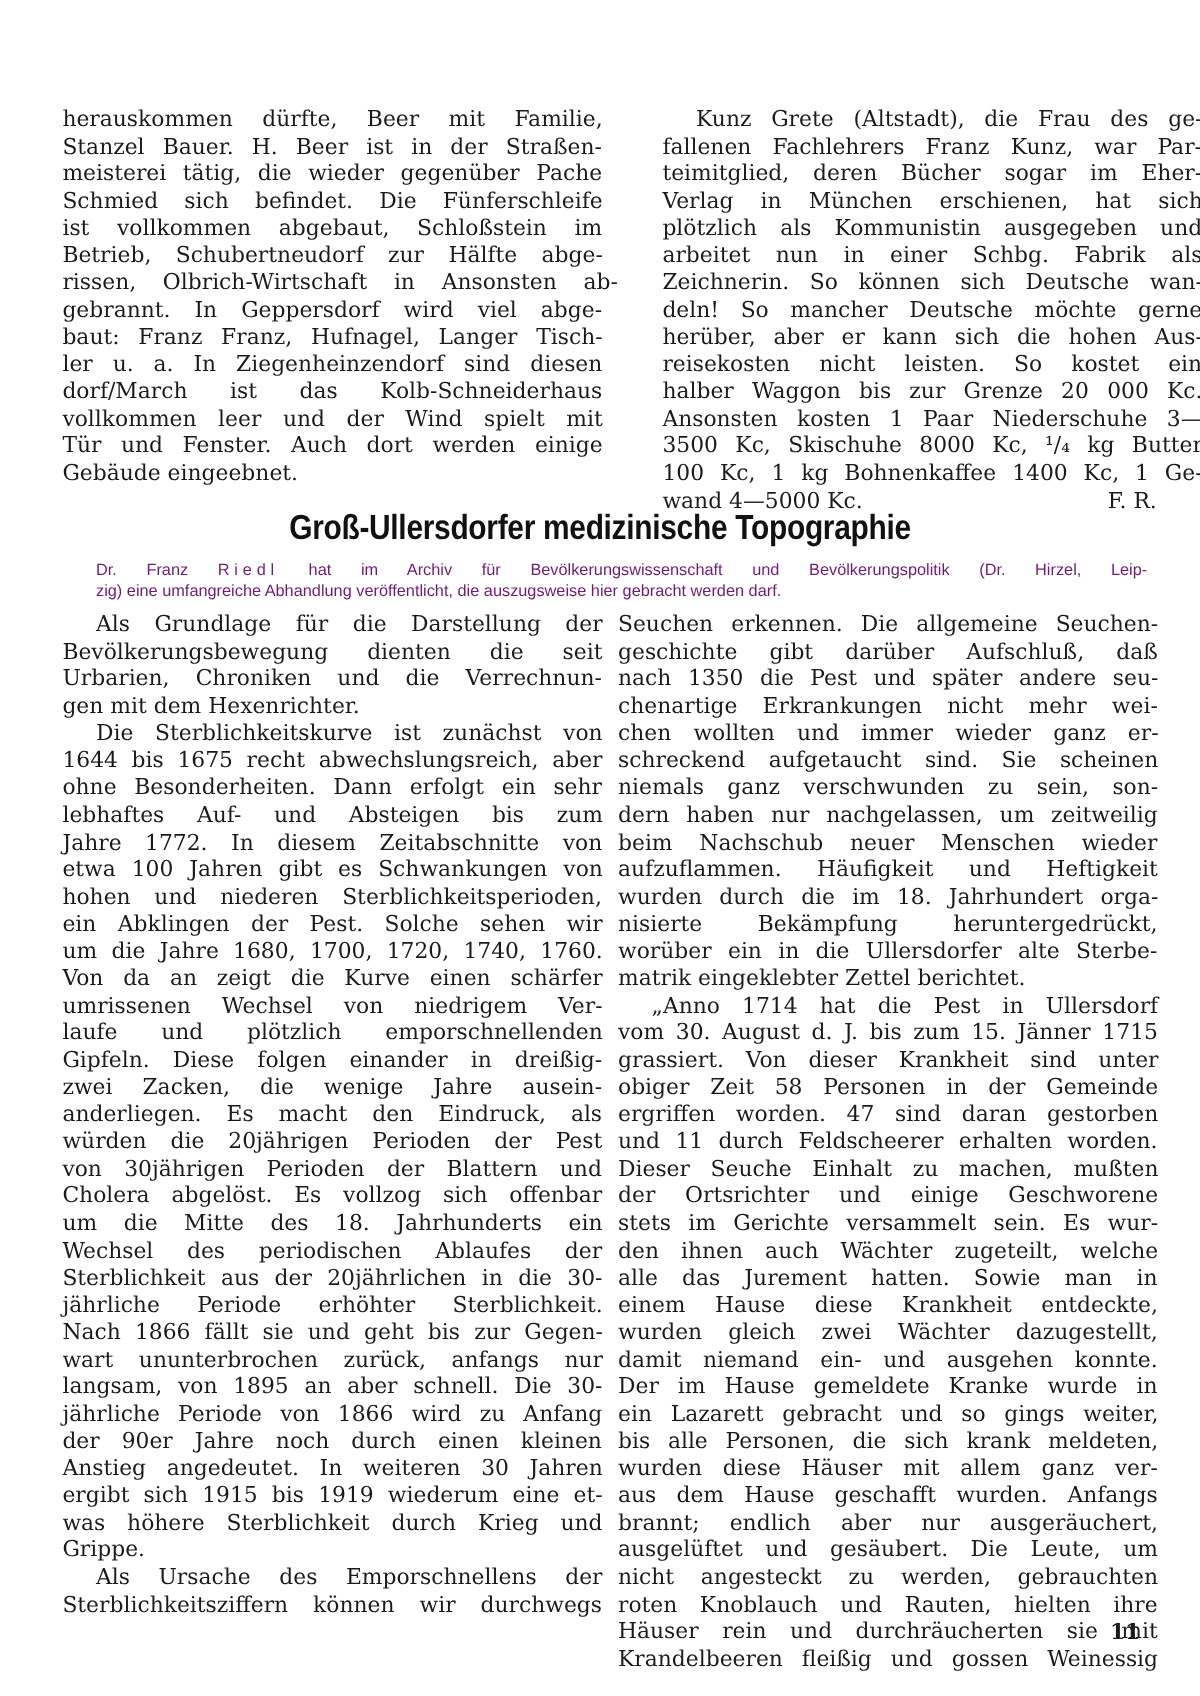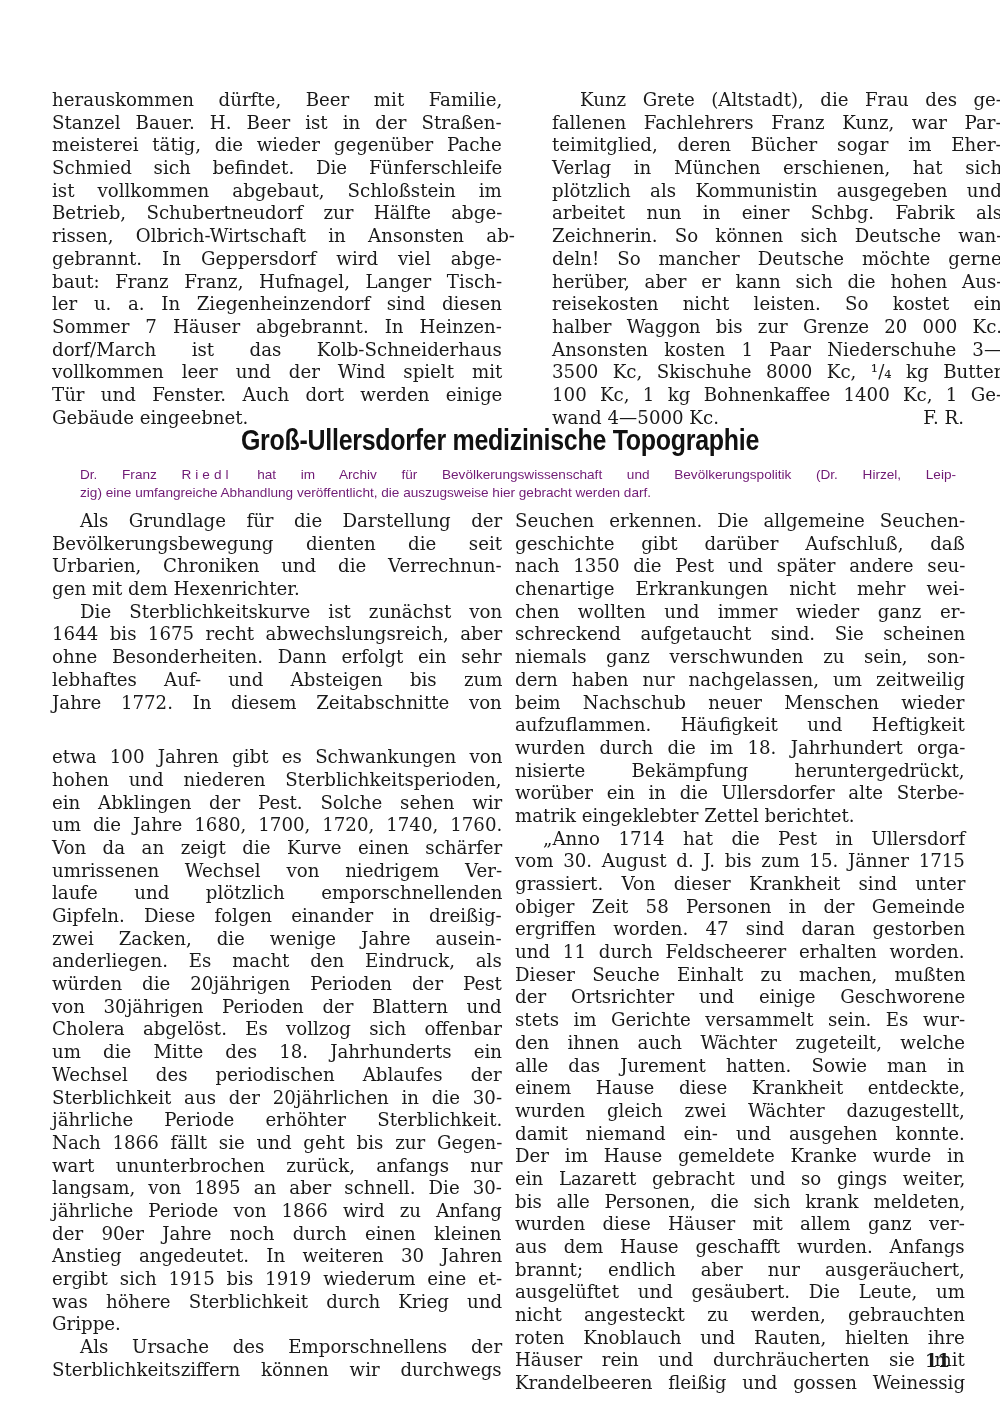--- a/index.html
+++ b/index.html
@@ -32,21 +32,20 @@
       <span class="line" style="display: block; width: auto; word-spacing: 18.75px; text-align-last: left;">herauskommen dürfte, Beer mit Familie,</span>
       <span class="line" style="display: block; width: auto; word-spacing: 9.29px; text-align-last: left;">Stanzel Bauer. H. Beer ist in der Straßen-</span>
       <span class="line" style="display: block; width: auto; word-spacing: 8px; text-align-last: left;">meisterei tätig, die wieder gegenüber Pache</span>
       <span class="line" style="display: block; width: auto; word-spacing: 16px; text-align-last: left;">Schmied sich befindet. Die Fünferschleife</span>
       <span class="line" style="display: block; width: auto; word-spacing: 17.25px; text-align-last: left;">ist vollkommen abgebaut, Schloßstein im</span>
       <span class="line" style="display: block; width: auto; word-spacing: 14.5px; text-align-last: left;">Betrieb, Schubertneudorf zur Hälfte abge-</span>
       <span class="line" style="display: block; width: auto; word-spacing: 16.5px; text-align-last: left;">rissen, Olbrich-Wirtschaft in Ansonsten ab-</span>
       <span class="line" style="display: block; width: auto; word-spacing: 14.2px; text-align-last: left;">gebrannt. In Geppersdorf wird viel abge-</span>
       <span class="line" style="display: block; width: auto; word-spacing: 9.8px; text-align-last: left;">baut: Franz Franz, Hufnagel, Langer Tisch-</span>
       <span class="line" style="display: block; width: auto; word-spacing: 10.83px; text-align-last: left;">ler u. a. In Ziegenheinzendorf sind diesen</span>
-      <span class="line" style="display: block; width: auto; word-spacing: 10.2px; text-align-last: left;">Sommer 7 Häuser abgebrannt. In Heinzen-</span>
       <span class="line" style="display: block; width: auto; word-spacing: 29.67px; text-align-last: left;">dorf/March ist das Kolb-Schneiderhaus</span>
       <span class="line" style="display: block; width: auto; word-spacing: 12.17px; text-align-last: left;">vollkommen leer und der Wind spielt mit</span>
       <span class="line" style="display: block; width: auto; word-spacing: 10.5px; text-align-last: left;">Tür und Fenster. Auch dort werden einige</span>
       <span class="line last" style="display: block; width: auto;">Gebäude eingeebnet.</span>
     </div>
 
   <div class="col" id="top-right">
       <span class="line indent" style="display: block; width: auto; word-spacing: 10.67px; text-align-last: left;">Kunz Grete (Altstadt), die Frau des ge-</span>
       <span class="line" style="display: block; width: auto; word-spacing: 11.8px; text-align-last: left;">fallenen Fachlehrers Franz Kunz, war Par-</span>
       <span class="line" style="display: block; width: auto; word-spacing: 14px; text-align-last: left;">teimitglied, deren Bücher sogar im Eher-</span>
@@ -75,21 +74,21 @@
   <div class="col" id="main-left">
       <span class="line indent" style="display: block; width: auto; word-spacing: 14.6px; text-align-last: left;">Als Grundlage für die Darstellung der</span>
       <span class="line" style="display: block; width: auto; word-spacing: 26.67px; text-align-last: left;">Bevölkerungsbewegung dienten die seit</span>
       <span class="line" style="display: block; width: auto; word-spacing: 16px; text-align-last: left;">Urbarien, Chroniken und die Verrechnun-</span>
       <span class="line last" style="display: block; width: auto;">gen mit dem Hexenrichter.</span>
       <span class="line indent" style="display: block; width: auto; word-spacing: 12.25px; text-align-last: left;">Die Sterblichkeitskurve ist zunächst von</span>
       <span class="line" style="display: block; width: auto; word-spacing: 5.6px; text-align-last: left;">1644 bis 1675 recht abwechslungsreich, aber</span>
       <span class="line" style="display: block; width: auto; word-spacing: 9px; text-align-last: left;">ohne Besonderheiten. Dann erfolgt ein sehr</span>
       <span class="line" style="display: block; width: auto; word-spacing: 21.4px; text-align-last: left;">lebhaftes Auf- und Absteigen bis zum</span>
       <span class="line" style="display: block; width: auto; word-spacing: 13.8px; text-align-last: left;">Jahre 1772. In diesem Zeitabschnitte von</span>
-      <span class="line" style="display: block; width: auto; word-spacing: 7.5px; text-align-last: left; margin-top: 32px;">etwa 100 Jahren gibt es Schwankungen von</span>
+      <span class="line" style="display: block; width: auto; word-spacing: 7.5px; text-align-last: left;">etwa 100 Jahren gibt es Schwankungen von</span>
       <span class="line" style="display: block; width: auto; word-spacing: 14px; text-align-last: left;">hohen und niederen Sterblichkeitsperioden,</span>
       <span class="line" style="display: block; width: auto; word-spacing: 12px; text-align-last: left;">ein Abklingen der Pest. Solche sehen wir</span>
       <span class="line" style="display: block; width: auto; word-spacing: 6.14px; text-align-last: left;">um die Jahre 1680, 1700, 1720, 1740, 1760.</span>
       <span class="line" style="display: block; width: auto; word-spacing: 10.71px; text-align-last: left;">Von da an zeigt die Kurve einen schärfer</span>
       <span class="line" style="display: block; width: auto; word-spacing: 20px; text-align-last: left;">umrissenen Wechsel von niedrigem Ver-</span>
       <span class="line" style="display: block; width: auto; word-spacing: 30.67px; text-align-last: left;">laufe und plötzlich emporschnellenden</span>
       <span class="line" style="display: block; width: auto; word-spacing: 13.4px; text-align-last: left;">Gipfeln. Diese folgen einander in dreißig-</span>
       <span class="line" style="display: block; width: auto; word-spacing: 19.2px; text-align-last: left;">zwei Zacken, die wenige Jahre ausein-</span>
       <span class="line" style="display: block; width: auto; word-spacing: 15px; text-align-last: left;">anderliegen. Es macht den Eindruck, als</span>
       <span class="line" style="display: block; width: auto; word-spacing: 14.2px; text-align-last: left;">würden die 20jährigen Perioden der Pest</span>

